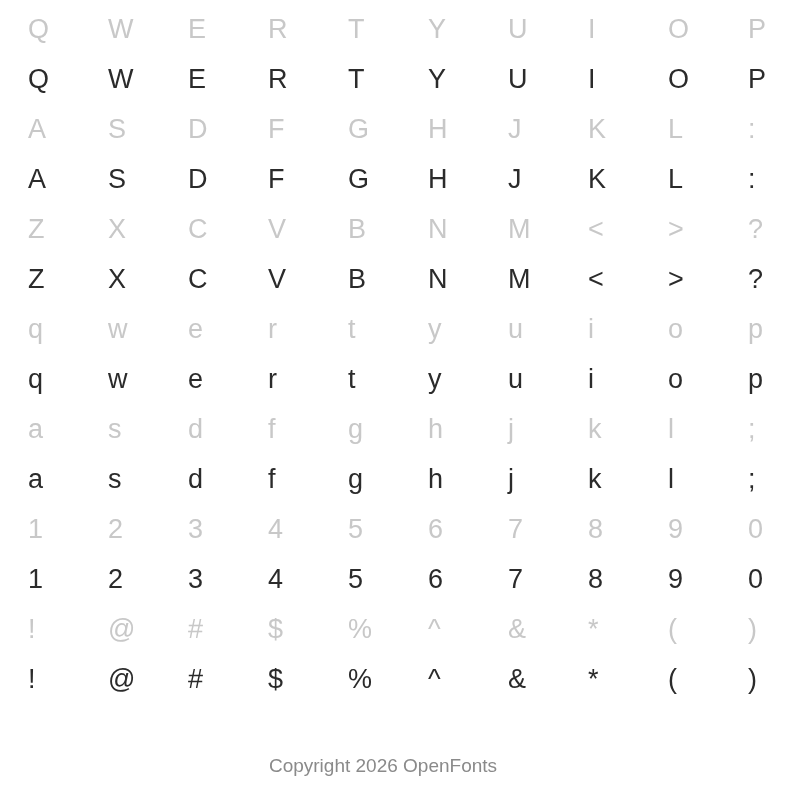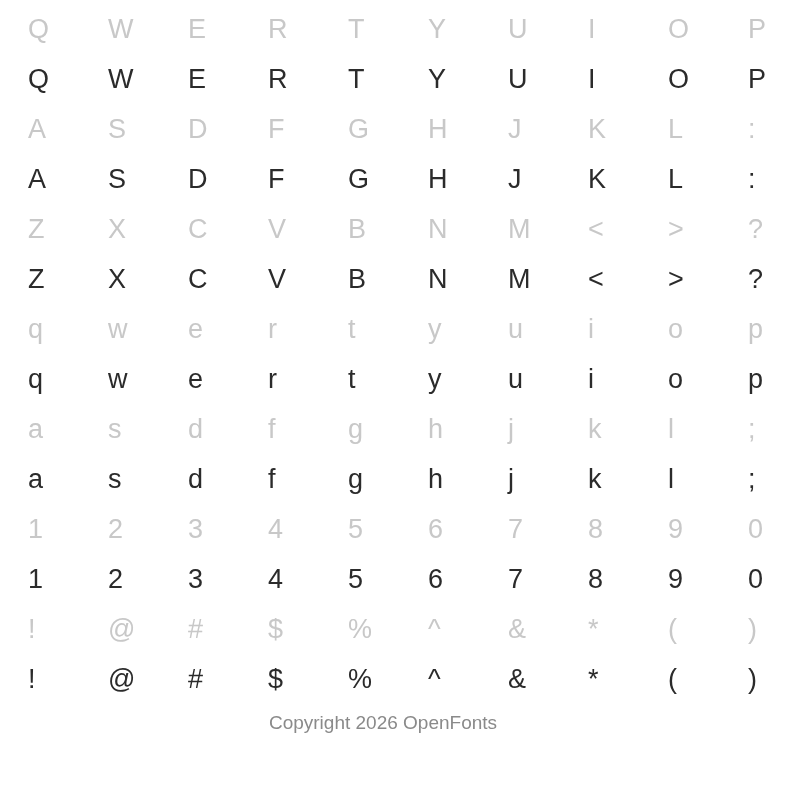--- a/index.html
+++ b/index.html
@@ -47,21 +47,21 @@
   }
   .row.faded .cell {
     color: #c8c8c8;
   }
   .row.solid .cell {
     color: #2b2b2b;
   }
   #footer {
     position: absolute;
     left: 0;
-    top: 712px;
+    top: 755px;
     width: 800px;
     text-align: center;
     font-size: 19px;
     color: #8a8a8a;
     font-family: "Liberation Sans", sans-serif;
   }
   #footer .copy-text {
     padding-right: 34px;
   }
 </style>

